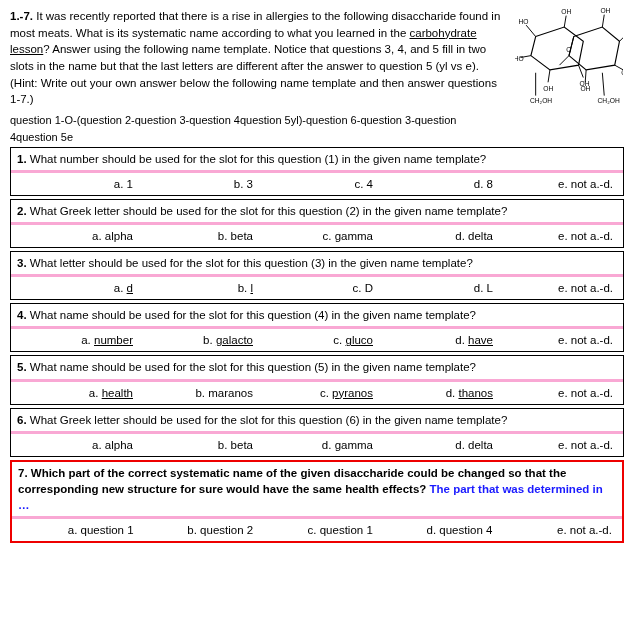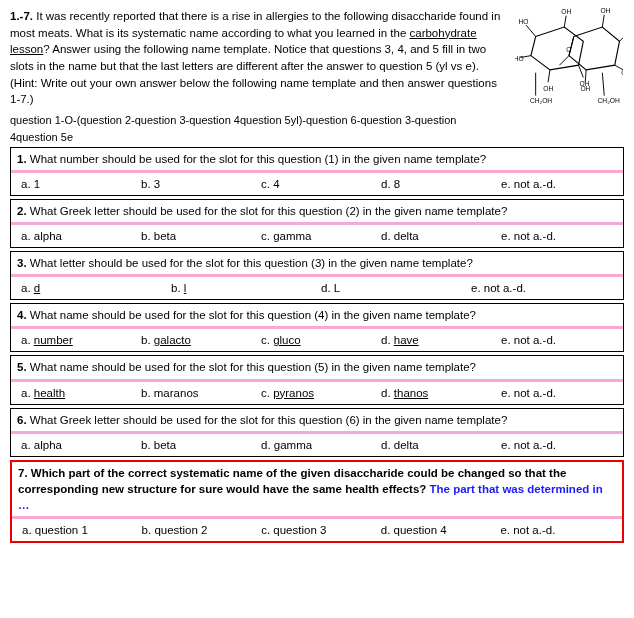--- a/index.html
+++ b/index.html
@@ -56,20 +56,21 @@
     }
     .q-options {
       display: flex;
       padding: 3px 6px;
       gap: 0;
     }
     .q-option {
       flex: 1;
       font-size: 11.5px;
       padding: 2px 4px;
+      text-align: right;
     }
     .q-option .underline { text-decoration: underline; }
     svg.molecule {
       width: 108px;
       height: 100px;
     }
   </style>
 </head>
 <body>
 
@@ -143,20 +144,21 @@
           <div class="q-option">c. gamma</div>
           <div class="q-option">d. delta</div>
           <div class="q-option">e. not a.-d.</div>
         </div>
       </div>
       <div class="q-block">
         <div class="q-header"><strong>3.</strong>  What letter should be used for the slot for this question (3) in the given name template?</div>
         <div class="q-options">
           <div class="q-option">a. <span class="underline">d</span></div>
           <div class="q-option">b. <span class="underline">l</span></div>
+          <div class="q-option">c. D</div>
           <div class="q-option">d. L</div>
           <div class="q-option">e. not a.-d.</div>
         </div>
       </div>
       <div class="q-block">
         <div class="q-header"><strong>4.</strong>  What name should be used for the slot for this question (4) in the given name template?</div>
         <div class="q-options">
           <div class="q-option">a. <span class="underline">number</span></div>
           <div class="q-option">b. <span class="underline">galacto</span></div>
           <div class="q-option">c. <span class="underline">gluco</span></div>
@@ -182,19 +184,19 @@
           <div class="q-option">d. gamma</div>
           <div class="q-option">d. delta</div>
           <div class="q-option">e. not a.-d.</div>
         </div>
       </div>
       <div class="q-block highlighted">
         <div class="q-header" style="font-weight: bold; color: rgb(0, 0, 0);"><strong>7.</strong>  Which part of the correct systematic name of the given disaccharide could be changed so that the corresponding new structure for sure would have the same health effects?  <span style="color:#1a1aff">The part that was determined in …</span></div>
         <div class="q-options">
           <div class="q-option">a. question 1</div>
           <div class="q-option">b. question 2</div>
-          <div class="q-option">c. question 3</div>
+          <div class="q-option">c. question 1</div>
           <div class="q-option">d. question 4</div>
           <div class="q-option">e. not a.-d.</div>
         </div>
       </div>
     </div>
 </div>
 
 </body></html>

